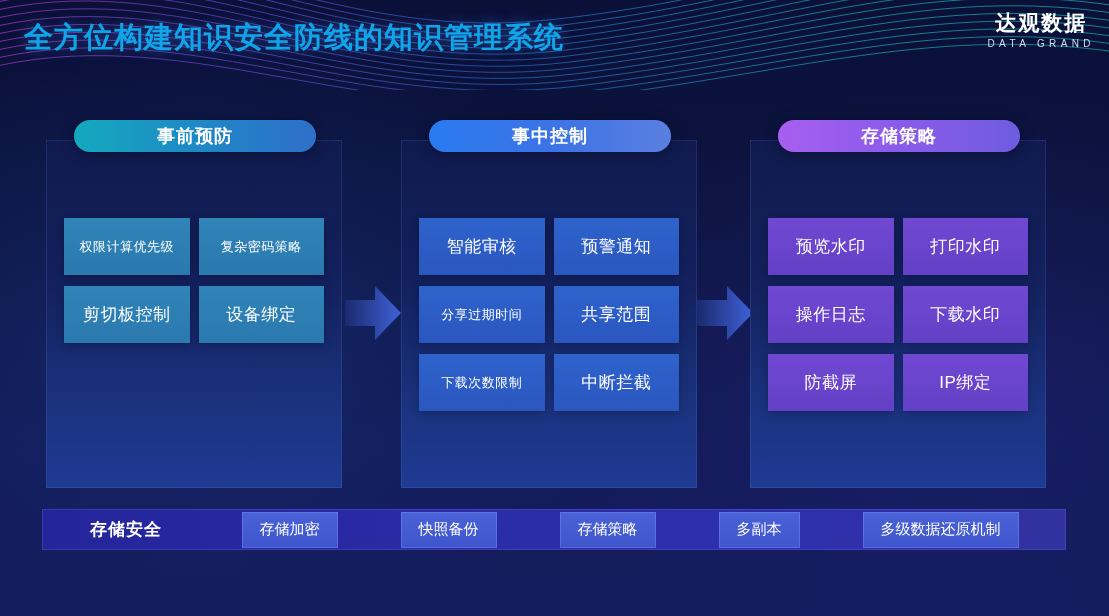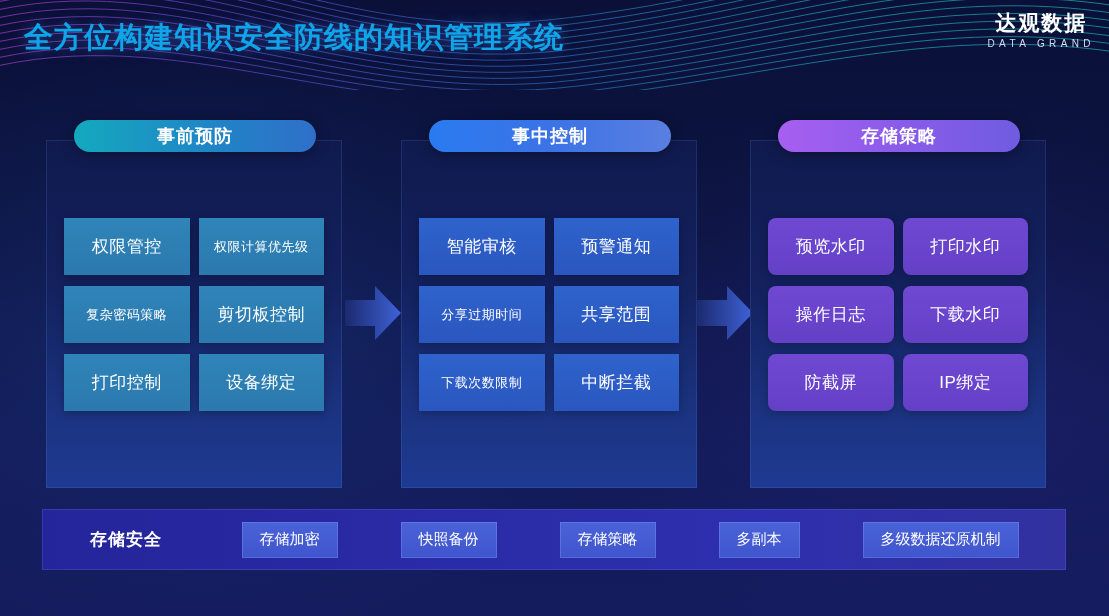--- a/index.html
+++ b/index.html
@@ -54,26 +54,26 @@
     position:absolute; left:18px; top:78px; width:260px;
     display:grid; grid-template-columns:1fr 1fr; gap:11px 9px;
   }
   .cell{
     height:57px; display:flex; align-items:center; justify-content:center;
     color:#ffffff; font-size:17px; white-space:nowrap; letter-spacing:.5px;
     box-shadow:0 2px 8px rgba(0,0,0,.25);
   }
   .c1 .cell{ background:linear-gradient(180deg,#2f84b8 0%,#2b79ae 100%); }
   .c2 .cell{ background:linear-gradient(180deg,#2f63cc 0%,#2a56bf 100%); }
-  .c3 .cell{ background:linear-gradient(180deg,#7048d2 0%,#6340c6 100%);border-radius:8px; }
+  .c3 .cell{ background:linear-gradient(180deg,#7048d2 0%,#6340c6 100%); }
   .cell.tight{ font-size:13px; }
 
   
   #bottom{
-    position:absolute; left:42px; top:509px; width:1024px; height:61px;
+    position:absolute; left:42px; top:509px; width:1024px; height:41px;
     background:linear-gradient(90deg,#24259a 0%,#2a2ba6 40%,#2e2fae 70%,#32319f 100%);
     box-shadow:inset 0 0 0 1px rgba(110,120,230,.25);
     display:flex; align-items:center;
   }
   #bottom .blabel{
     width:168px; text-align:center; color:#ffffff; font-size:17px; font-weight:bold;
     letter-spacing:1px; flex:none;
   }
   #bottom .bitems{ flex:1; display:flex; align-items:center; justify-content:space-around; padding-right:16px; }
   .bbox{
@@ -137,25 +137,23 @@
         <stop offset="100%" stop-color="#3f62d8"></stop>
     </linearGradient>
   </defs>
   <path d="M0,16 L30,16 L30,2 L56,29 L30,56 L30,42 L0,42 Z" fill="url(#ag2)"></path>
 </svg>
 
 <div class="column col1">
   <div class="panel"></div>
   <div class="pill pill1">事前预防</div>
   <div class="grid c1">
-    <div class="cell">权限管控</div>
     <div class="cell tight">权限计算优先级</div>
     <div class="cell tight">复杂密码策略</div>
     <div class="cell">剪切板控制</div>
-    <div class="cell">打印控制</div>
     <div class="cell">设备绑定</div>
   </div>
 </div>
 
 <div class="column col2">
   <div class="panel"></div>
   <div class="pill pill2">事中控制</div>
   <div class="grid c2">
     <div class="cell">智能审核</div>
     <div class="cell">预警通知</div>

